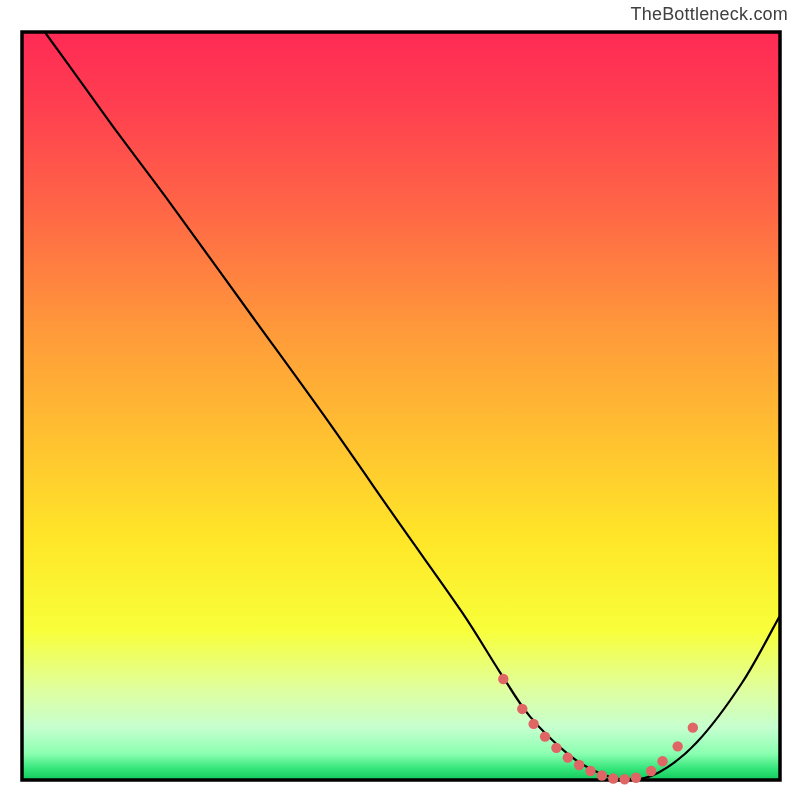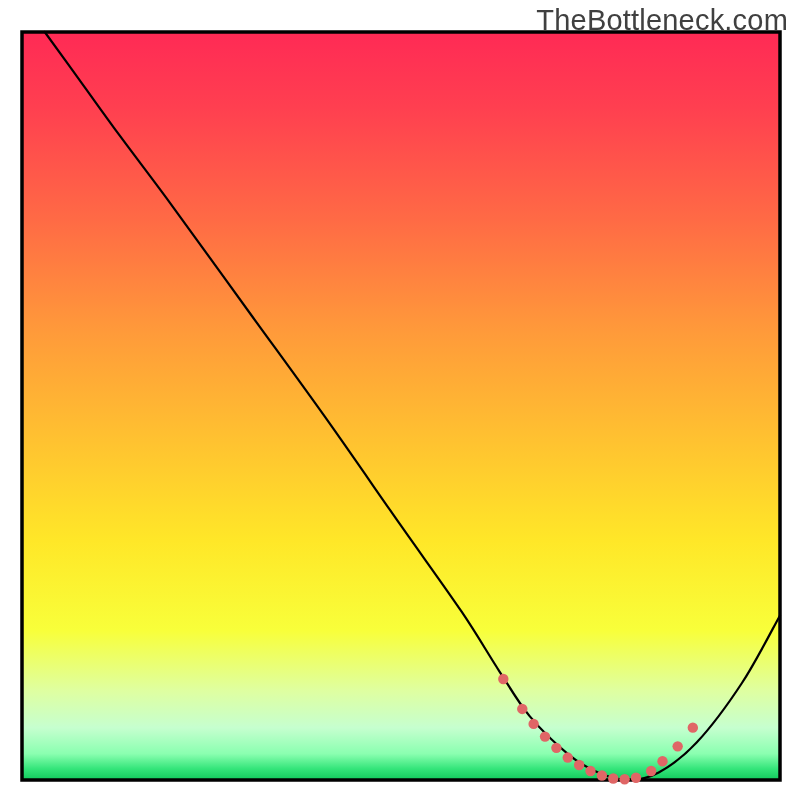--- a/index.html
+++ b/index.html
@@ -13,21 +13,21 @@
   }
   .wrap {
     position: relative;
     width: 800px;
     height: 800px;
   }
   .watermark {
     position: absolute;
     top: 4px;
     right: 12px;
-    font-size: 29px;
+    font-size: 18px;
     font-weight: 400;
     color: #404040;
     letter-spacing: 0.2px;
   }
   svg {
     display: block;
   }
 </style>
 </head>
 <body>

